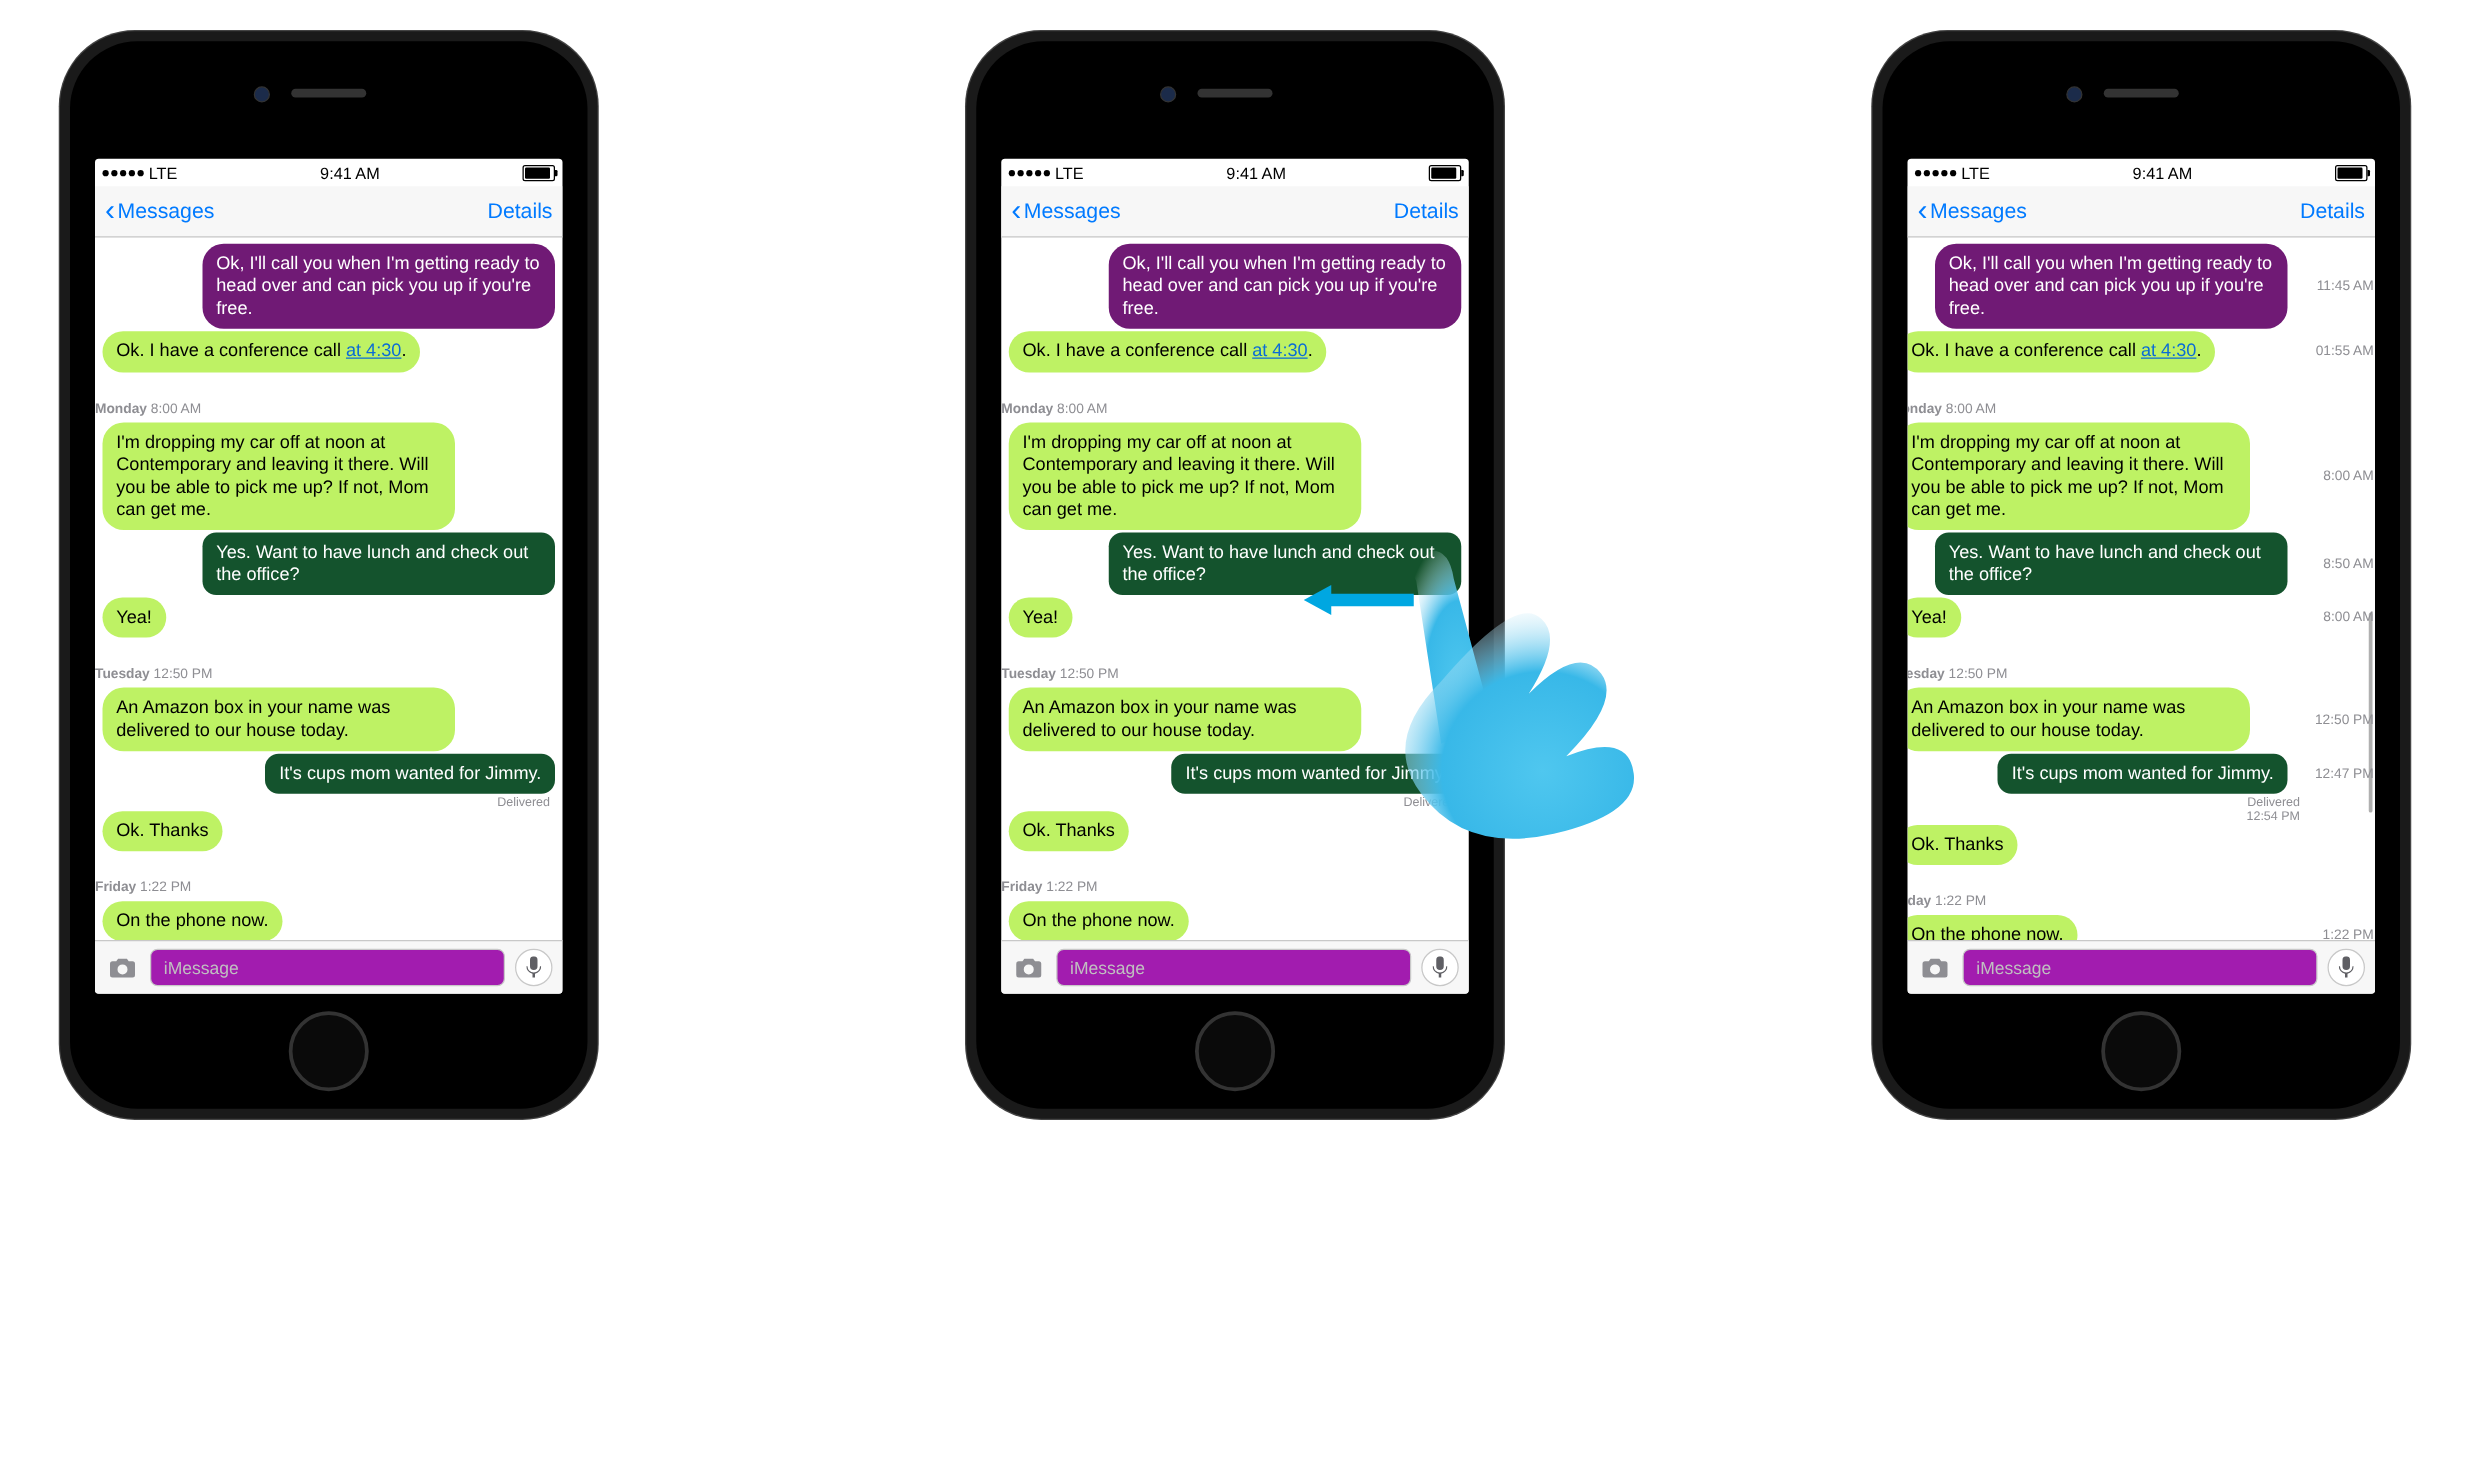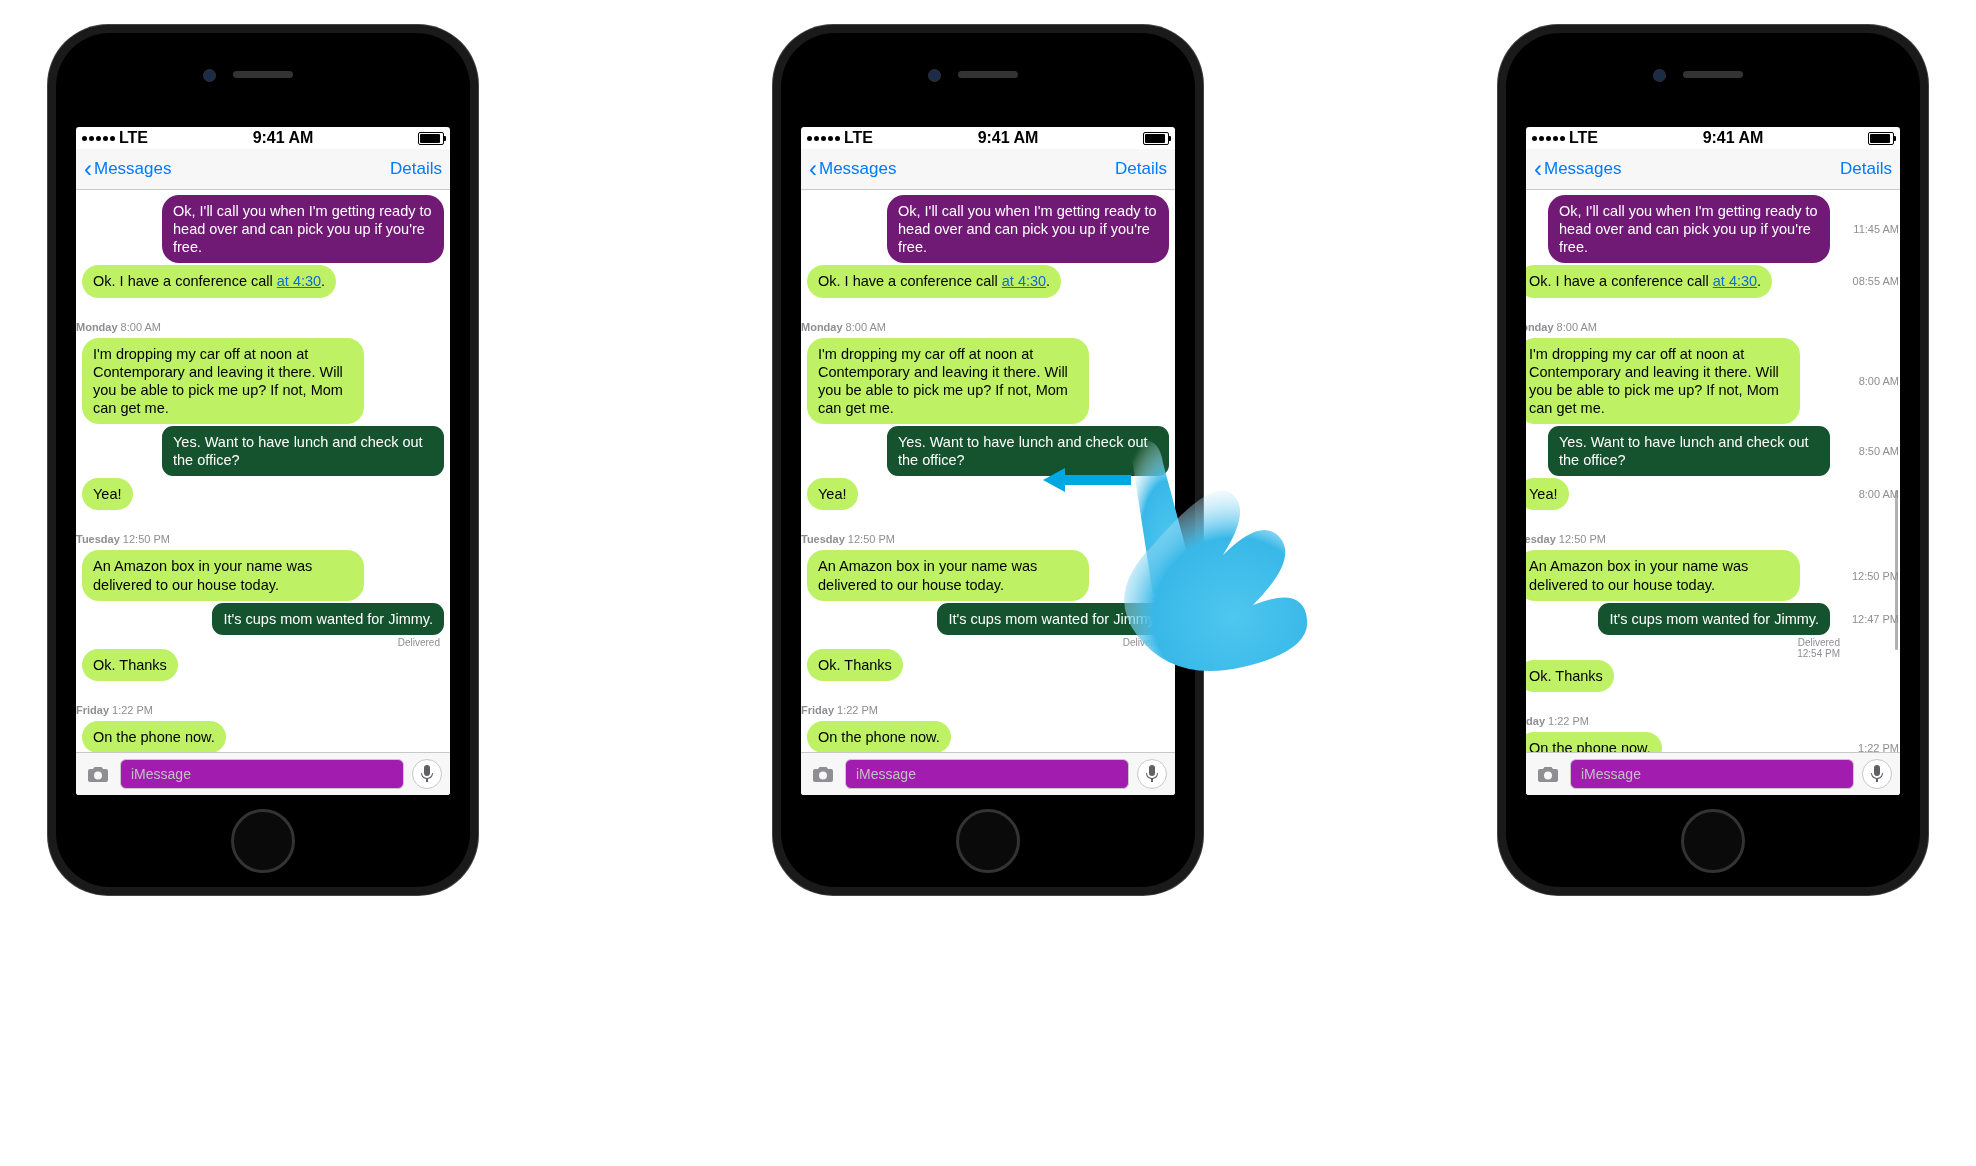--- a/index.html
+++ b/index.html
@@ -4,21 +4,21 @@
 <style>
   html,body{margin:0;padding:0;background:#fff;font-family:-apple-system,Helvetica,Arial,sans-serif;}
   .stage{width:1976px;height:1166px;position:relative;display:flex;justify-content:space-between;align-items:flex-start;padding:25px 48px 0 48px;box-sizing:border-box;}
   .phone{width:430px;height:870px;background:#1a1a1a;border-radius:60px;padding:8px;box-sizing:border-box;position:relative;box-shadow:0 0 0 1px #444;}
   .phone-inner{width:100%;height:100%;background:#000;border-radius:54px;padding:10px 10px 10px 10px;box-sizing:border-box;position:relative;}
   .speaker{position:absolute;top:38px;left:50%;transform:translateX(-50%);width:60px;height:7px;background:#333;border-radius:4px;}
   .camera{position:absolute;top:36px;left:calc(50% - 60px);width:11px;height:11px;background:#1b2b4a;border-radius:50%;border:1px solid #333;}
   .home{position:absolute;bottom:14px;left:50%;transform:translateX(-50%);width:58px;height:58px;border:3px solid #333;border-radius:50%;background:#0a0a0a;}
   .screen{position:absolute;top:94px;left:20px;right:20px;bottom:92px;background:#fff;border-radius:3px;overflow:hidden;display:flex;flex-direction:column;}
   
-  .status{height:22px;flex:0 0 22px;font-size:16px;display:flex;align-items:center;justify-content:space-between;padding:0 6px;font-weight:700;gap:40px;}
+  .status{height:22px;flex:0 0 22px;font-size:13px;display:flex;align-items:center;justify-content:space-between;padding:0 6px;font-weight:400;gap:40px;}
   .status-left,.status-right{display:flex;align-items:center;gap:4px;}
   .dots{display:flex;gap:2px;}
   .dot{width:5px;height:5px;border-radius:50%;background:#000;}
   .batt{width:24px;height:11px;border:1px solid #000;border-radius:2px;position:relative;}
   .batt::after{content:"";position:absolute;right:-3px;top:3px;width:2px;height:5px;background:#000;border-radius:0 1px 1px 0;}
   .batt-fill{position:absolute;left:1px;top:1px;bottom:1px;width:20px;background:#000;border-radius:1px;}
   
   .nav{height:40px;flex:0 0 40px;border-bottom:1px solid #c8c8c8;display:flex;align-items:center;justify-content:space-between;padding:0 8px;font-size:17px;color:#007aff;background:#f7f7f7;}
   .nav-back{display:flex;align-items:center;gap:2px;}
   .chev{font-size:24px;line-height:1;font-weight:300;}
@@ -281,21 +281,21 @@
       </div>
       <div class="conv">
         <div class="scrollbar-ind" style="top:300px;height:160px;"></div>
         <div class="scroll">
           <div class="row right">
                 <div class="bubble sent2">Ok, I'll call you when I'm getting ready to head over and can pick you up if you're free.</div>
                 <span class="side-time">11:45 AM</span>
               </div>
           <div class="row">
                 <div class="bubble recv"><span>Ok. I have a conference call </span><span class="link">at 4:30</span><span>.</span></div>
-                <span class="side-time">08:55 AM</span>
+                <span class="side-time">01:55 AM</span>
               </div>
           <div class="tstamp"><b>Monday</b> 8:00 AM</div>
           <div class="row">
                 <div class="bubble recv">I'm dropping my car off at noon at Contemporary and leaving it there. Will you be able to pick me up? If not, Mom can get me.</div>
                 <span class="side-time">8:00 AM</span>
               </div>
           <div class="row right">
                 <div class="bubble sent">Yes. Want to have lunch and check out the office?</div>
                 <span class="side-time">8:50 AM</span>
               </div>

